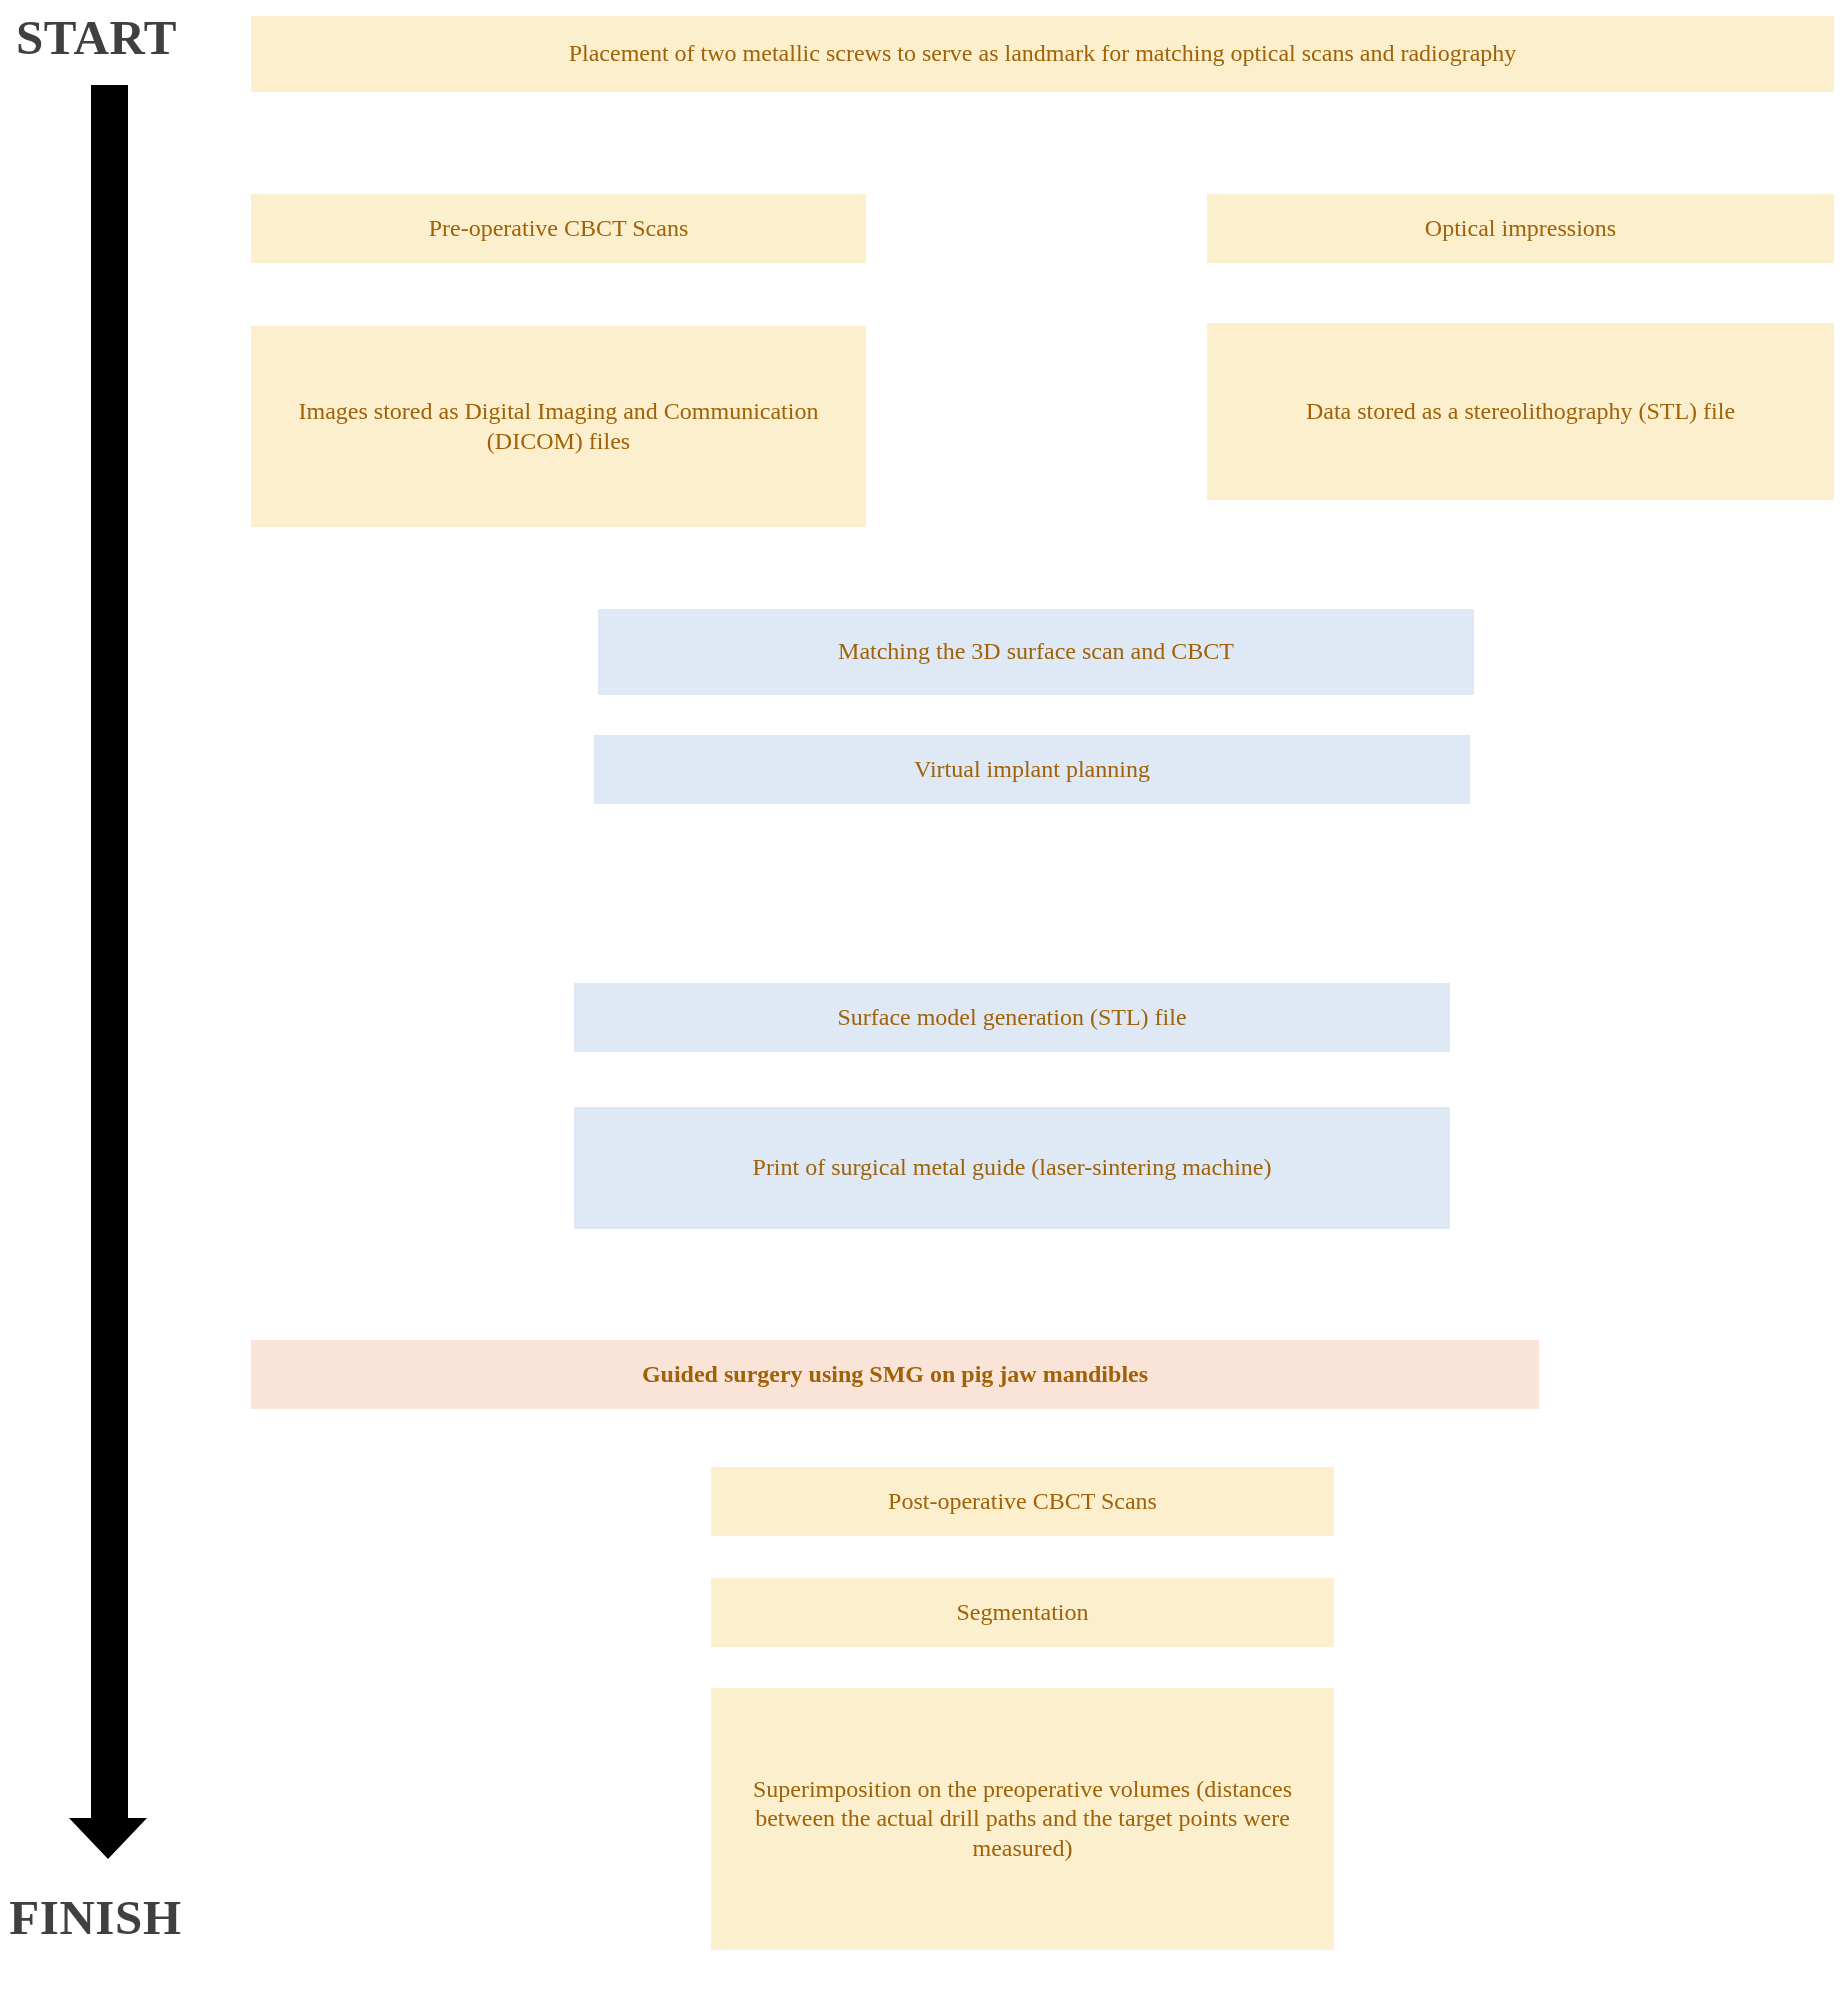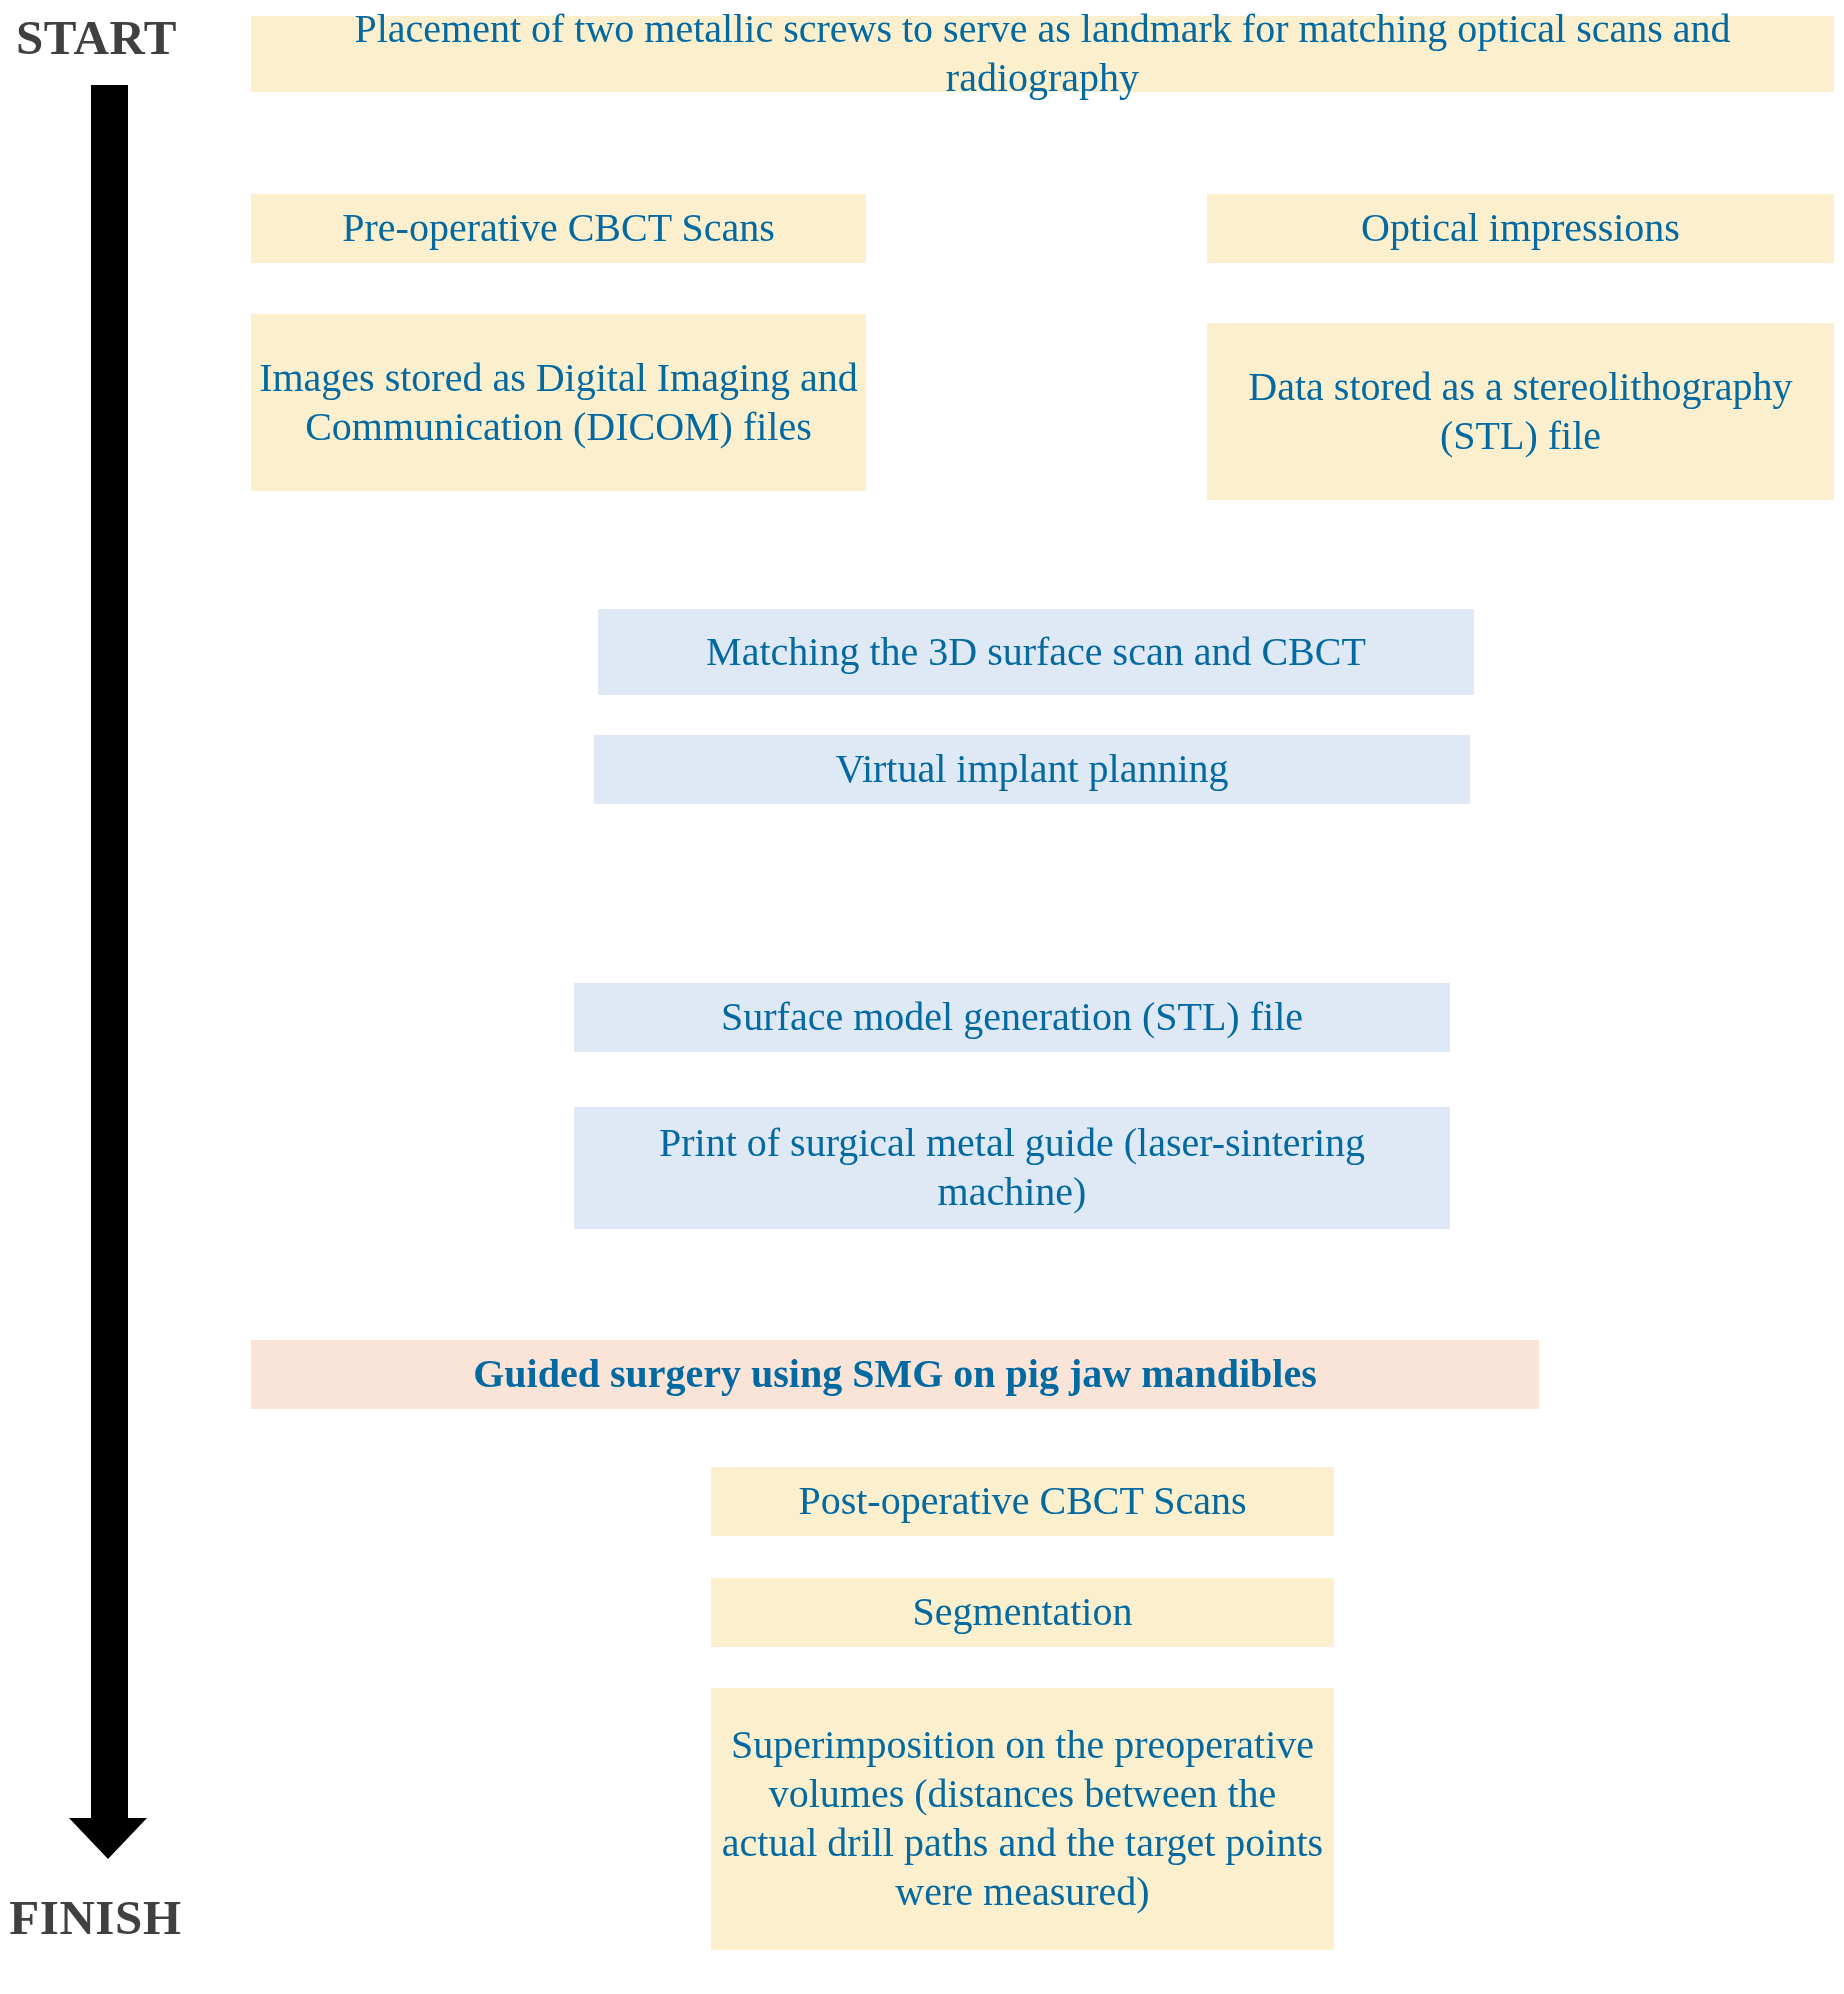--- a/index.html
+++ b/index.html
@@ -61,35 +61,35 @@
   #finish-label { left: 9.2px; top: 1893px; }
 
   
   .flow-box {
     position: absolute;
     box-sizing: border-box;
     display: flex;
     align-items: center;
     justify-content: center;
     text-align: center;
-    font-size: 40px;
+    font-size: 24px;
     line-height: 1.22;
     padding: 11px 8px;
-    color: #0369a1;
+    color: #a16207;
   }
   .flow-box .txt { display: block; width: 100%; }
   .yellow { background: #fcefcd; }
   .blue   { background: #dfe9f5; }
   .pink   { background: #fae4d8; font-weight: 700; }
 
   
   #box-screws        { left: 251px;  top: 16px;   width: 1583px; height: 76px; }
   #box-preop-cbct    { left: 251px;  top: 194px;  width: 615px; height: 69px; }
   #box-optical-imp   { left: 1207px; top: 194px;  width: 627px; height: 69px; }
-  #box-dicom         { left: 251px;  top: 314px;  width: 615px; height: 177px; }
+  #box-dicom         { left: 251px;  top: 326px;  width: 615px; height: 201px; }
   #box-stl           { left: 1207px; top: 323px;  width: 627px; height: 177px; }
 
   
   #box-matching      { left: 598px;  top: 609px; width: 876px; height: 86px; }
   #box-planning      { left: 574px;  top: 735px; width: 876px; height: 69px; margin-left: 20px; }
   #box-postproc      { left: 574px;  top: 859px; width: 876px; height: 69px; }
   #box-surface-model { left: 574px;  top: 983px; width: 876px; height: 69px; }
   #box-print-guide   { left: 574px;  top: 1107px; width: 876px; height: 122px; }
 
   

